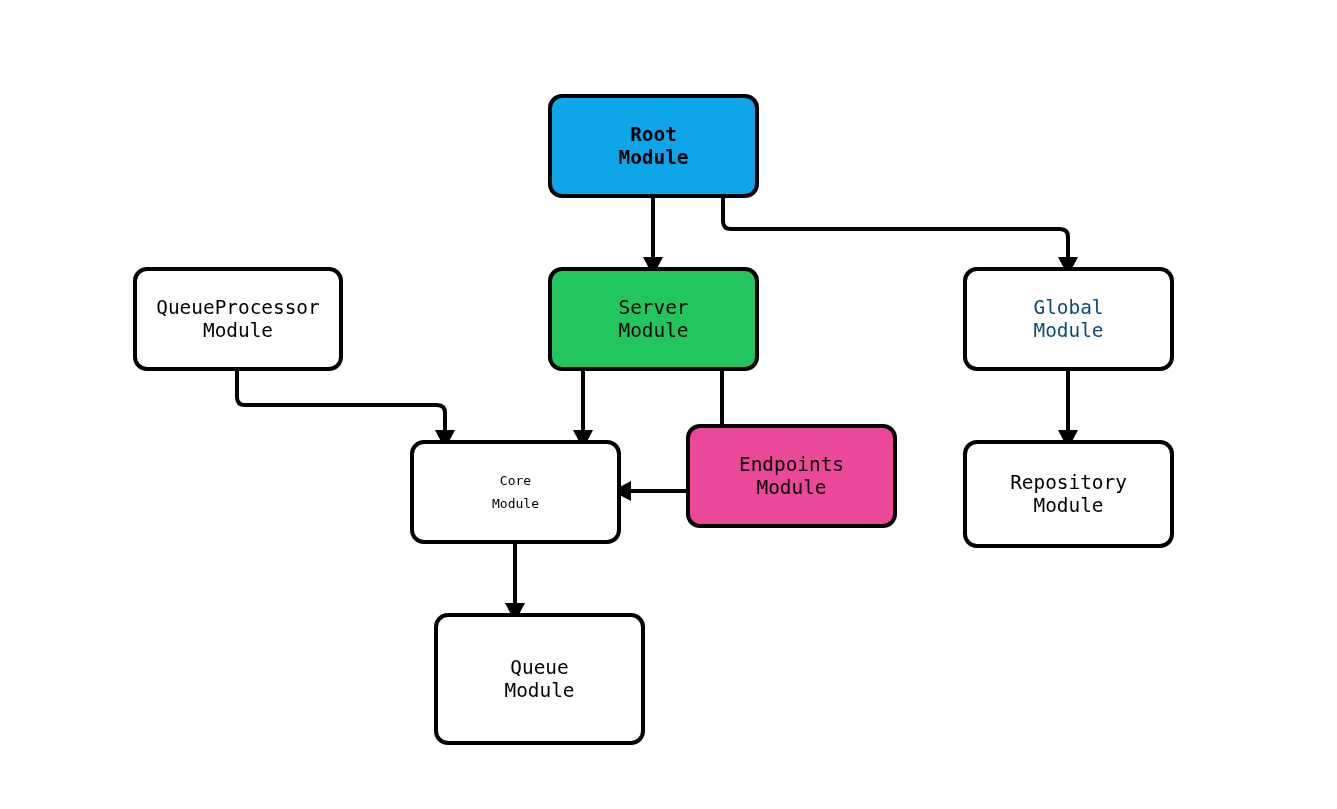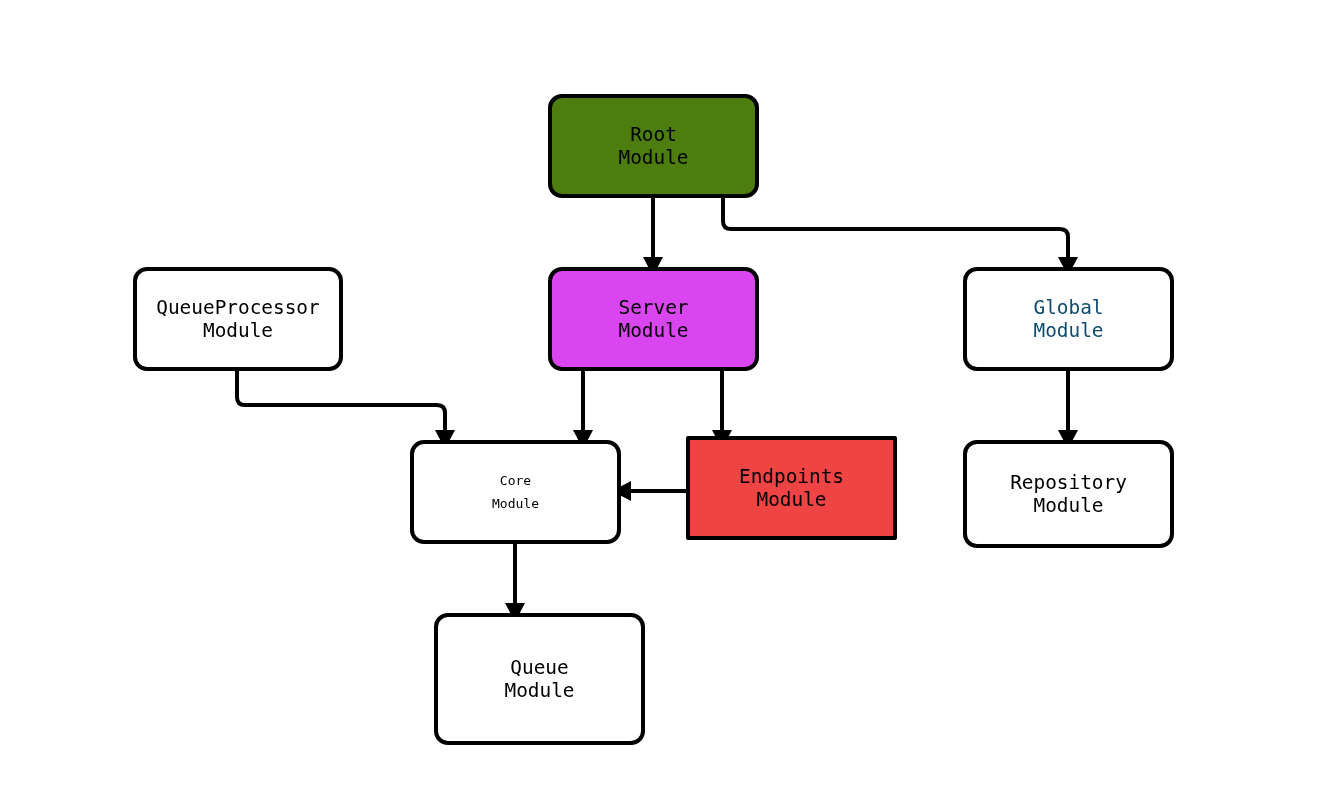--- a/index.html
+++ b/index.html
@@ -76,41 +76,41 @@
         <path d="M 1068 276 L 1058 257 L 1078 257 Z" fill="#000000"></path>
         <path d="M 445 449 L 435 430 L 455 430 Z" fill="#000000"></path>
         <path d="M 583 449 L 573 430 L 593 430 Z" fill="#000000"></path>
         <path d="M 722 449 L 712 430 L 732 430 Z" fill="#000000"></path>
         <path d="M 612 491 L 631 481 L 631 501 Z" fill="#000000"></path>
         <path d="M 1068 449 L 1058 430 L 1078 430 Z" fill="#000000"></path>
         <path d="M 515 622 L 505 603 L 525 603 Z" fill="#000000"></path>
       </g>
   </svg>
 
-  <div class="node" style="left: 548px; top: 94px; width: 211px; height: 104px; border-width: 4px; border-color: rgb(0, 0, 0); border-radius: 14px; background: #4d7c0f;">
+  <div class="node" style="left: 548px; top: 94px; width: 211px; height: 104px; border-width: 4px; border-color: rgb(0, 0, 0); border-radius: 14px; background: #0ea5e9; font-weight: bold;">
     <div class="node-label" style="font-size: 19.4px; color: rgb(0, 0, 0);">Root
 Module</div>
   </div>
   <div class="node" style="left: 133px; top: 267px; width: 210px; height: 104px; border-width: 4px; border-color: rgb(0, 0, 0); border-radius: 14px; background: rgb(255, 255, 255);">
     <div class="node-label" style="font-size: 19.4px; color: rgb(0, 0, 0);">QueueProcessor
 Module</div>
   </div>
-  <div class="node" style="left: 548px; top: 267px; width: 211px; height: 104px; border-width: 4px; border-color: rgb(0, 0, 0); border-radius: 14px; background: #d946ef;">
+  <div class="node" style="left: 548px; top: 267px; width: 211px; height: 104px; border-width: 4px; border-color: rgb(0, 0, 0); border-radius: 14px; background: #22c55e;">
     <div class="node-label" style="font-size: 19.4px; color: rgb(0, 0, 0);">Server
 Module</div>
   </div>
   <div class="node" style="left: 963px; top: 267px; width: 211px; height: 104px; border-width: 4px; border-color: rgb(0, 0, 0); border-radius: 14px; background: rgb(255, 255, 255);">
     <div class="node-label" style="font-size: 19.4px; color: #0c4a6e;">Global
 Module</div>
   </div>
   <div class="node" style="left: 410px; top: 440px; width: 211px; height: 104px; border-width: 4px; border-color: rgb(0, 0, 0); border-radius: 14px; background: rgb(255, 255, 255);">
     <div class="node-label" style="font-size: 13px; color: rgb(0, 0, 0);">Core
 Module</div>
   </div>
-  <div class="node" style="left: 686px; top: 436px; width: 211px; height: 104px; border-width: 4px; border-color: rgb(0, 0, 0); border-radius: 2px; background: #ef4444;">
+  <div class="node" style="left: 686px; top: 424px; width: 211px; height: 104px; border-width: 4px; border-color: rgb(0, 0, 0); border-radius: 14px; background: #ec4899;">
     <div class="node-label" style="font-size: 19.4px; color: rgb(0, 0, 0);">Endpoints
 Module</div>
   </div>
   <div class="node" style="left: 963px; top: 440px; width: 211px; height: 108px; border-width: 4px; border-color: rgb(0, 0, 0); border-radius: 14px; background: rgb(255, 255, 255);">
     <div class="node-label" style="font-size: 19.4px; color: rgb(0, 0, 0);">Repository
 Module</div>
   </div>
   <div class="node" style="left: 434px; top: 613px; width: 211px; height: 132px; border-width: 4px; border-color: rgb(0, 0, 0); border-radius: 14px; background: rgb(255, 255, 255);">
     <div class="node-label" style="font-size: 19.4px; color: rgb(0, 0, 0);">Queue
 Module</div>

